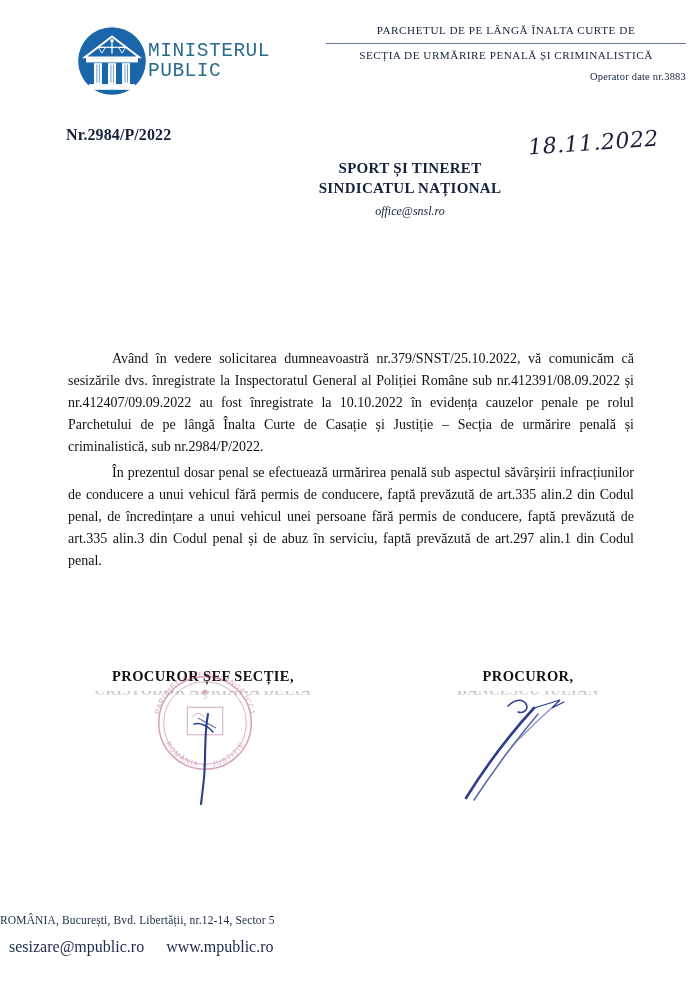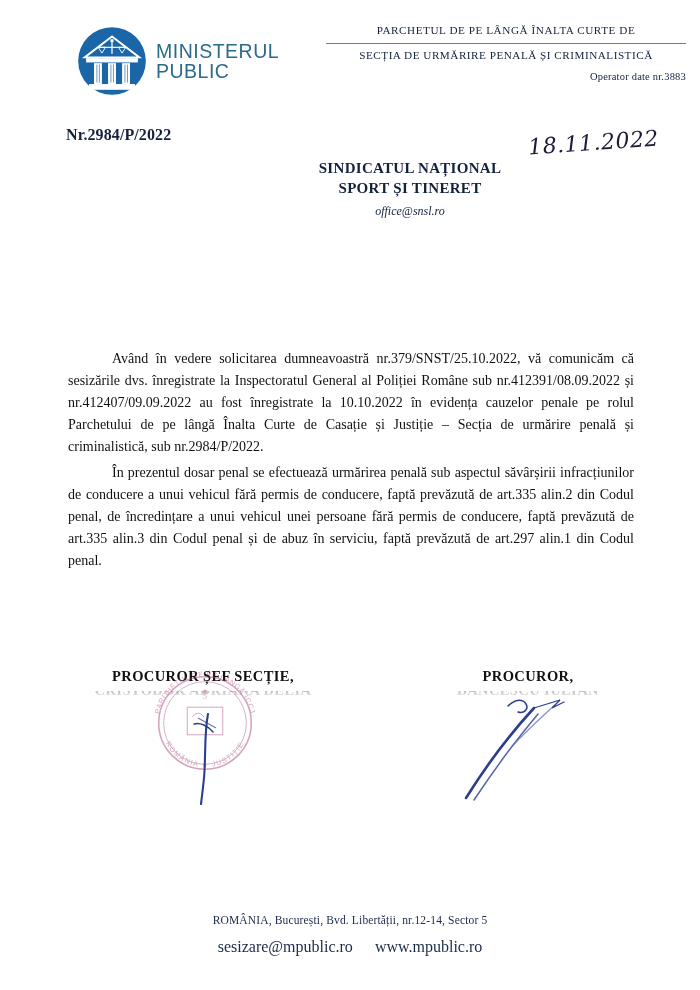--- a/index.html
+++ b/index.html
@@ -32,23 +32,23 @@
     top: 3px;
     display: flex;
     align-items: center;
   }
   #logo-mark {
     width: 72px;
     height: 72px;
     flex: 0 0 72px;
   }
   #logo-text {
-    margin-left: 8px;
+    margin-left: 0;
     line-height: 1.05;
-    font-family: Liberation Sans, sans-serif;
+    font-family: Liberation Mono, monospace;
     color: #2e6e8e;
     letter-spacing: 0.5px;
   }
   .logo-line1 {
     font-size: 19.5px;
     display: block;
     color: #2a6b8c;
   }
   .logo-line2 {
     font-size: 19.5px;
@@ -220,21 +220,20 @@
     height: 120px;
     pointer-events: none;
   }
 
   
   #footer {
     position: absolute;
     bottom: 34px;
     left: 0;
     width: 700px;
-    text-align: center;
     color: #1b2a4a;
   }
   .foot-line1 { font-size: 11.5px; letter-spacing: 0.15px; }
   .foot-line2 { font-size: 16px; margin-top: 12px; }
   .foot-line2 span { margin: 0 9px; }
 </style>
 </head>
 <body>
 
 <div id="page">
@@ -281,22 +280,22 @@
       <hr class="hdr-rule">
       <div class="hdr-sub">SECȚIA DE URMĂRIRE PENALĂ ȘI CRIMINALISTICĂ</div>
       <div class="hdr-operator">Operator date nr.3883</div>
     </div>
   </div>
 
   <div id="refno">Nr.2984/P/2022</div>
   <div id="handdate">18.11.2022</div>
 
   <div id="addressee">
+    <div class="addr-name">SPORT ȘI TINERET</div>
     <div class="addr-name">SINDICATUL NAȚIONAL</div>
-    <div class="addr-name">SPORT ȘI TINERET</div>
     <div id="addr-email">office@snsl.ro</div>
   </div>
 
   <div id="body-text">
     <p>Având în vedere solicitarea dumneavoastră nr.379/SNST/25.10.2022, vă comunicăm că sesizările dvs. înregistrate la Inspectoratul General al Poliției Române  sub nr.412391/08.09.2022 și nr.412407/09.09.2022 au fost înregistrate la 10.10.2022 în evidența cauzelor penale pe rolul Parchetului de pe lângă Înalta Curte de Casație și Justiție – Secția de urmărire penală și criminalistică, sub nr.2984/P/2022.</p>
     <p>În prezentul dosar penal se efectuează urmărirea penală sub aspectul săvârșirii infracțiunilor de conducere a unui vehicul fără permis de conducere, faptă prevăzută de art.335 alin.2 din Codul penal, de încredințare a unui vehicul unei persoane fără permis de conducere, faptă prevăzută de art.335 alin.3 din Codul penal și de abuz în serviciu, faptă prevăzută de art.297 alin.1 din Codul penal.</p>
   </div>
 
   <div id="signatures">
 

